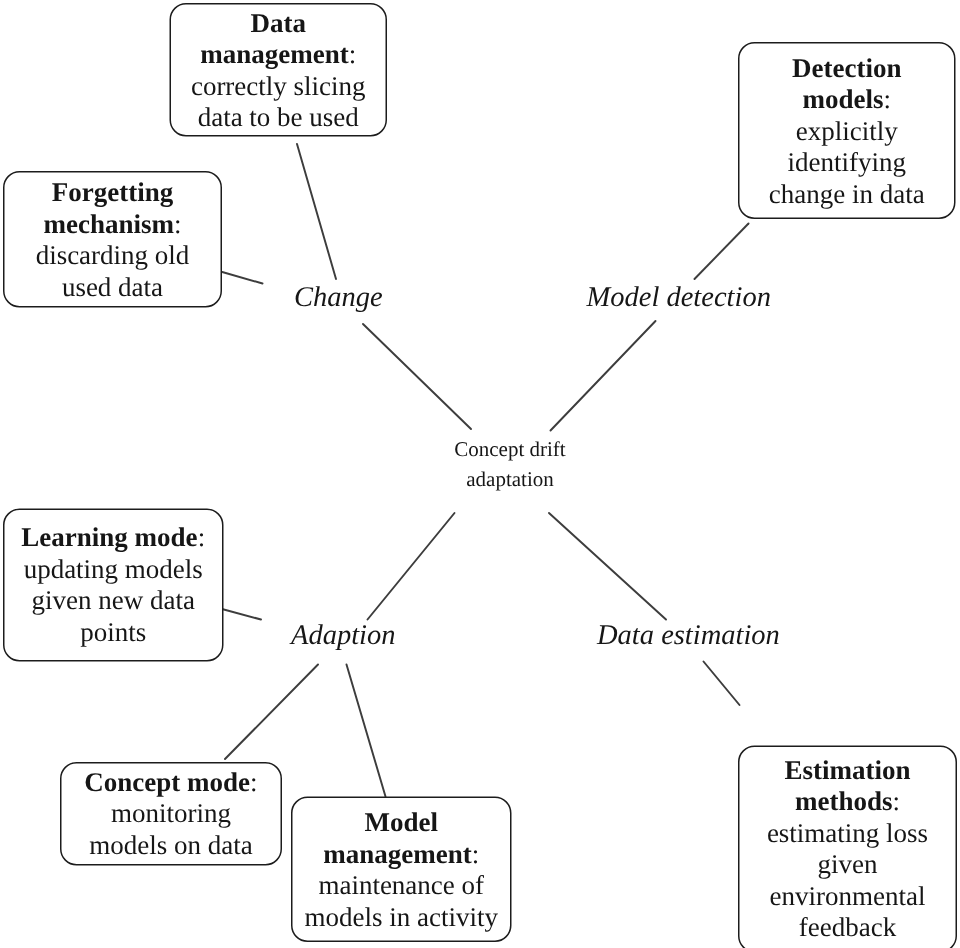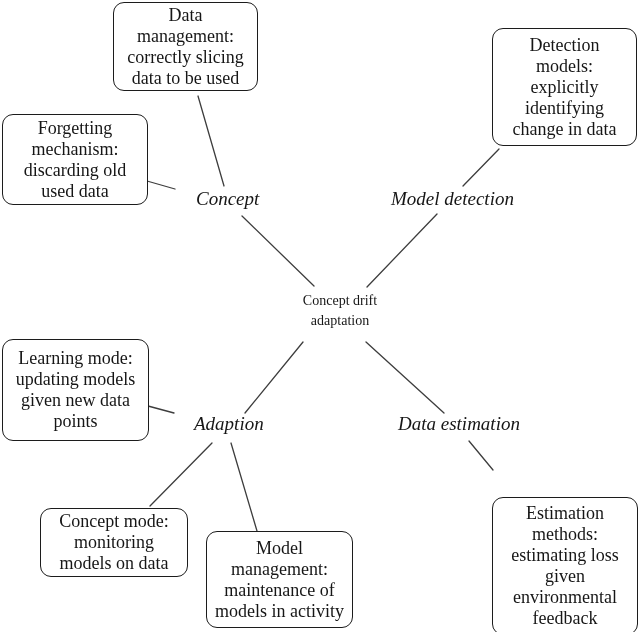--- a/index.html
+++ b/index.html
@@ -36,21 +36,21 @@
     align-items: center;
     justify-content: center;
   }
   .box-text {
     text-align: center;
     font-size: 18px;
     line-height: 21px;
     white-space: pre-line;
     padding: 0 2px;
   }
-  .box-text b { font-weight: normal; text-align: center; }
+  .box-text b { font-weight: bold; text-align: center; }
   .branch-label {
     position: absolute;
     font-style: italic;
     font-size: 19px;
     line-height: 22px;
     white-space: nowrap;
   }
   .center-label {
     position: absolute;
     text-align: center;
@@ -74,21 +74,21 @@
     <line x1="366" y1="342" x2="444" y2="413"></line>
     <line x1="148" y1="406" x2="174" y2="413"></line>
     <line x1="212" y1="443" x2="150" y2="506"></line>
     <line x1="231" y1="443" x2="257" y2="531"></line>
     <line x1="469" y1="441" x2="493" y2="470"></line>
   </svg>
 
   <div class="center-label" style="left:276px; top:291px; width:128px;">Concept drift
 adaptation</div>
 
-  <span class="branch-label" style="left:196px; top:188px;">Concept</span>
+  <span class="branch-label" style="left:196px; top:188px;">Change</span>
 
   <span class="branch-label" style="left:391px; top:188px;">Model detection</span>
 
   <span class="branch-label" style="left:194px; top:413px;">Adaption</span>
 
   <span class="branch-label" style="left:398px; top:413px;">Data estimation</span>
 
   <div class="node-box" style="left:113px; top:2px; width:145px; height:89px;">
     <div class="box-text"><b>Data
 management</b><span>:
@@ -117,21 +117,21 @@
 given new data
 points</span></div>
   </div>
 
   <div class="node-box" style="left:40px; top:508px; width:148px; height:69px;">
     <div class="box-text"><b>Concept mode</b><span>:
 monitoring
 models on data</span></div>
   </div>
 
-  <div class="node-box" style="left:206px; top:531px; width:147px; height:97px;">
+  <div class="node-box" style="left:194px; top:531px; width:147px; height:97px;">
     <div class="box-text"><b>Model
 management</b><span>:
 maintenance of
 models in activity</span></div>
   </div>
 
   <div class="node-box" style="left:492px; top:470px; width:146px; height:138px;margin-top:27px;">
     <div class="box-text"><b>Estimation
 methods</b><span>:
 estimating loss

